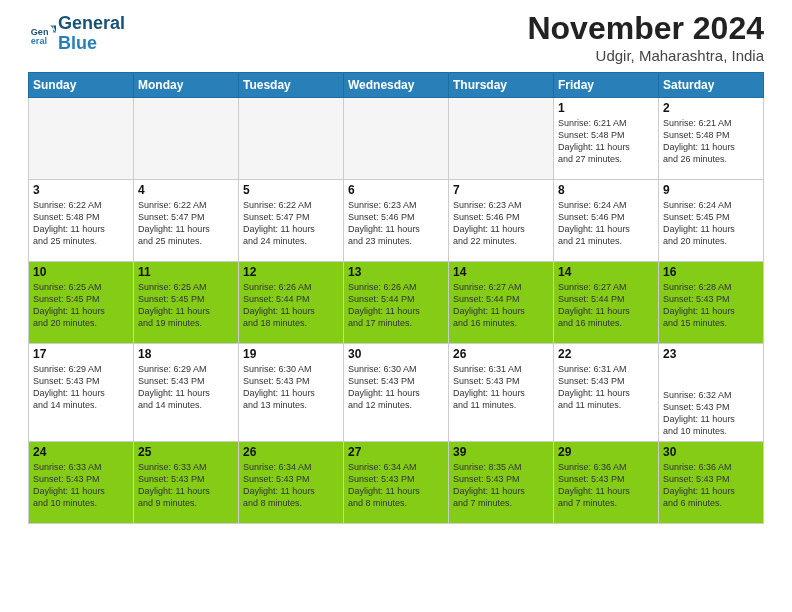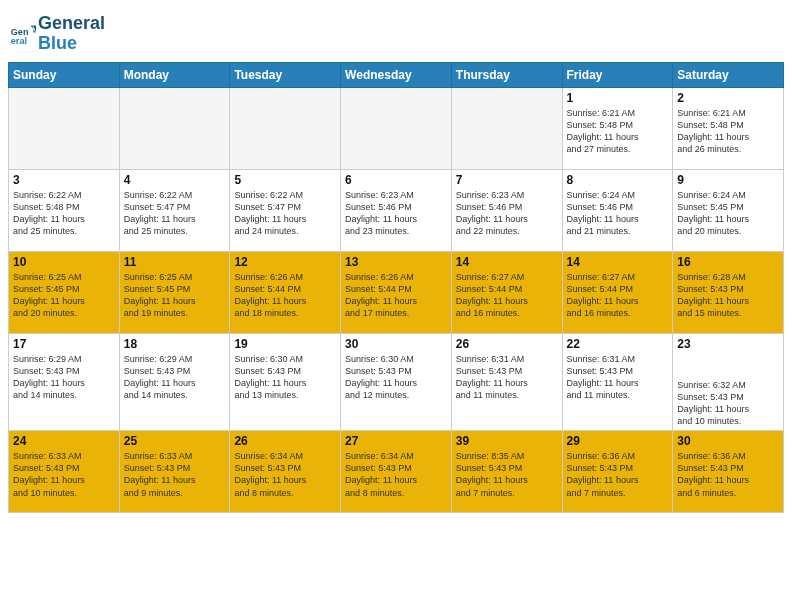--- a/index.html
+++ b/index.html
@@ -6,21 +6,21 @@
     body {
       font-family: Arial, sans-serif;
       background: #fff;
       width: 792px;
       height: 612px;
       overflow: hidden;
     }
     .container {
       width: 792px;
       height: 612px;
-      padding: 10px 8px;
+      padding: 10px 28px;
     }
     .header {
       display: flex;
       justify-content: space-between;
       align-items: flex-start;
       margin-bottom: 8px;
     }
     .logo {
       display: flex;
       align-items: center;
@@ -73,21 +73,21 @@
       padding: 3px 4px;
       font-size: 9.5px;
       color: #333;
       height: 82px;
       background: #fff;
     }
     .calendar td.empty {
       background: #f5f5f5;
     }
     .calendar td.shaded {
-      background: #eab308;
+      background: #84cc16;
     }
     .day-num {
       font-size: 12px;
       font-weight: bold;
       color: #111;
       display: block;
       margin-bottom: 2px;
     }
     .cell-info {
       font-size: 9px;
@@ -108,20 +108,24 @@
         <polygon points="32,8 40,18 36,18 36,8" fill="#2980b9"></polygon>
         <polygon points="36,8 40,18 40,8" fill="#1a5276"></polygon>
       </svg>
       <div>
         <div class="logo-text">
           <span style="color:#1a5276">General</span><br>
           <span style="color:#2980b9">Blue</span>
         </div>
       </div>
     </div>
+    <div class="title-block">
+      <div class="month-title">November 2024</div>
+      <div class="location">Udgir, Maharashtra, India</div>
+    </div>
   </div>
 
   <table class="calendar">
     <thead>
       <tr>
       <th>Sunday</th>
           <th>Monday</th>
           <th>Tuesday</th>
           <th>Wednesday</th>
           <th>Thursday</th>

